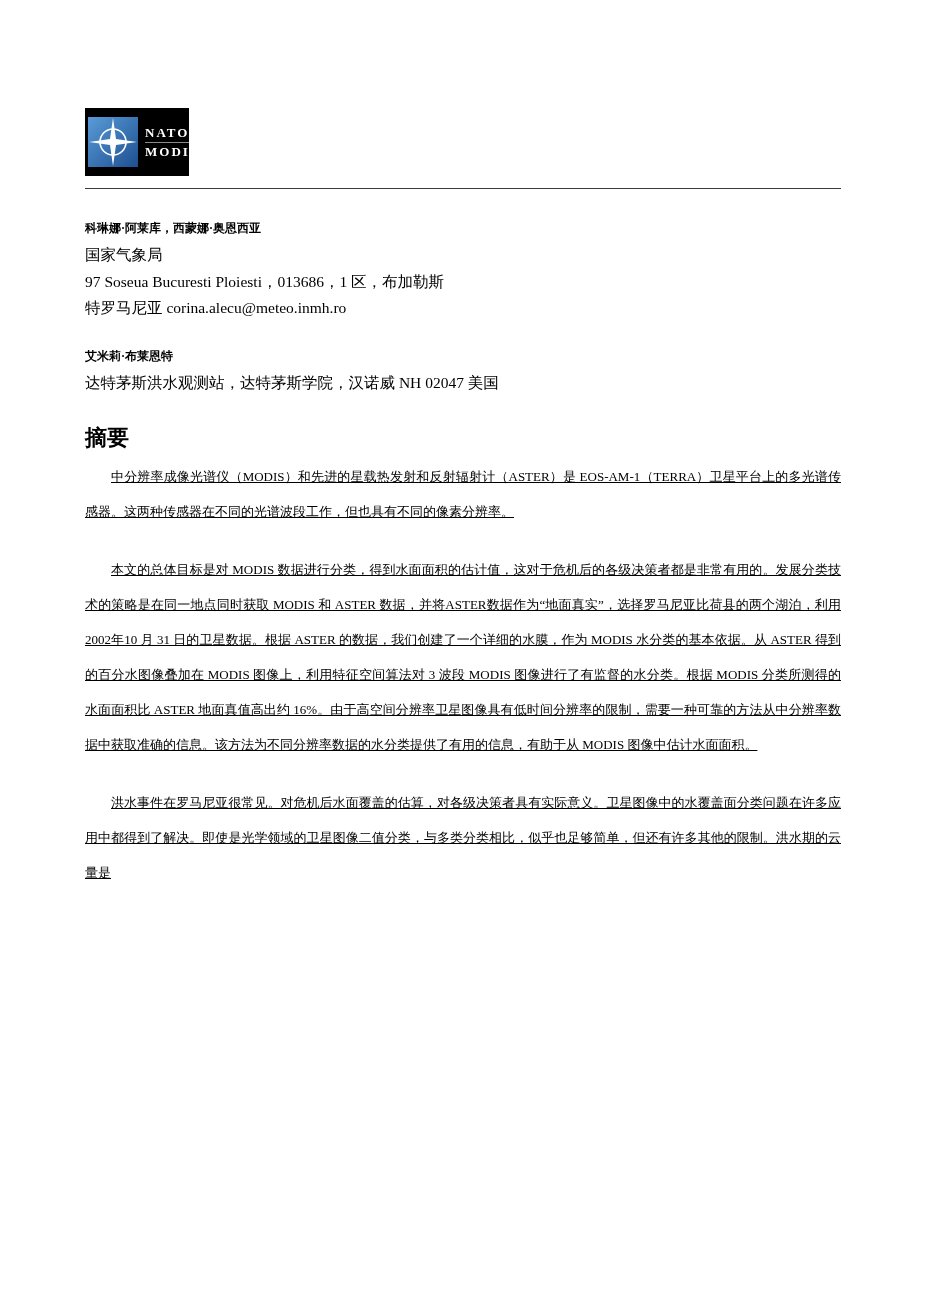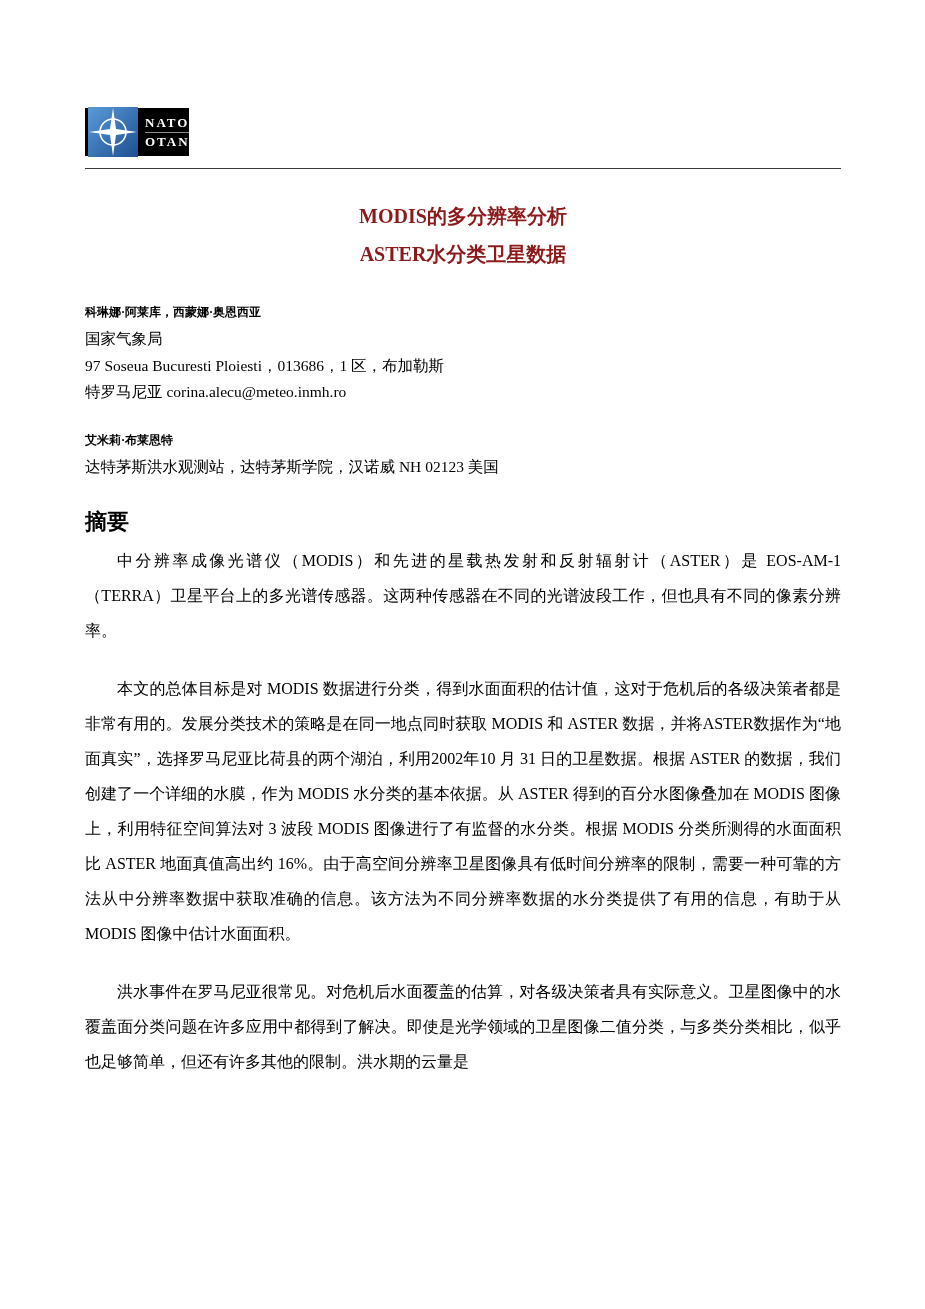--- a/index.html
+++ b/index.html
@@ -4,21 +4,21 @@
 <style>
   html,body{margin:0;padding:0;}
   body{
     width:925px;min-height:1309px;background:#ffffff;color:#000;
     font-family:"Liberation Serif","DejaVu Serif",serif;
     -webkit-font-smoothing:antialiased;
   }
   .page{padding:108px 84px 40px 85px;box-sizing:border-box;}
 
   
-  .logo{display:flex;width:104px;height:48px;background:#000;align-items:center;}
+  .logo{display:flex;width:104px;height:68px;background:#000;align-items:center;}
   .emblem{width:50px;height:50px;margin:3px;flex:0 0 auto;}
   .logo-text{
     display:flex;flex-direction:column;justify-content:center;align-items:flex-start;
     color:#fff;font-family:"Liberation Serif",serif;font-weight:bold;
     font-size:13px;letter-spacing:2px;line-height:16px;margin-left:4px;
   }
   .logo-text .word{display:block;border-bottom:1px solid rgba(255,255,255,.55);padding:1px 0;}
   .logo-text .word:last-child{border-bottom:none;}
   .rule{border:none;border-top:1.5px solid #3a3a3a;margin:12px 0 0 0;}
 
@@ -32,22 +32,22 @@
   .authors{margin-top:26px;font-weight:bold;font-size:12px;line-height:26px;}
   .affil{text-align:left;font-size:15.5px;line-height:24.5px;margin-top:2px;}
   .author-block2{margin-top:22px;}
 
   
   .section-heading{
     margin:28px 0 6px 0;font-family:"Liberation Sans","DejaVu Sans",sans-serif;
     font-weight:bold;font-size:22px;color:#000;
   }
   .body-par{
-    margin:0 0 23px 0;font-size:16px;line-height:35px;
-    text-align:justify;text-justify:inter-ideograph;text-indent:2em;
+    margin:0 0 23px 0;font-size:13px;line-height:35px;
+    text-align:justify;text-justify:inter-ideograph;text-indent:2em;text-decoration:underline;
   }
   .body-par:last-child{margin-bottom:0;}
 </style>
 </head>
 <body>
 
 <div class="page">
 
   <div class="logo">
     <div class="emblem">
@@ -58,41 +58,37 @@
             <stop offset="1" stop-color="#1d4f91"></stop>
           </linearGradient>
         </defs>
         <rect width="50" height="50" fill="url(#natoBlue)"></rect>
         <circle cx="25" cy="25" r="13" fill="none" stroke="#ffffff" stroke-width="1.6"></circle>
         <polygon fill="#ffffff" points="25,1 28,22 49,25 28,28 25,49 22,28 1,25 22,22"></polygon>
       </svg>
     </div>
     <div class="logo-text">
       <span class="word">NATO</span>
-      <span class="word">OTAN</span>
+      <span class="word">MODIS</span>
     </div>
   </div>
 
   <hr class="rule">
 
-  <h1 class="title" style="color: rgb(139, 26, 26);">
-    <span>MODIS的多分辨率分析</span><br>
-    <span>ASTER水分类卫星数据</span>
-  </h1>
 
   <div>
     <div class="authors">科琳娜·阿莱库，西蒙娜·奥恩西亚</div>
     <div class="affil">国家气象局</div>
     <div class="affil">97 Soseua Bucuresti Ploiesti，013686，1 区，布加勒斯</div>
     <div class="affil">特罗马尼亚 corina.alecu@meteo.inmh.ro</div>
   </div>
 
   <div class="author-block2">
     <div class="authors" style="margin-top:12px">艾米莉·布莱恩特</div>
-    <div class="affil">达特茅斯洪水观测站，达特茅斯学院，汉诺威 NH 02123 美国</div>
+    <div class="affil">达特茅斯洪水观测站，达特茅斯学院，汉诺威 NH 02047 美国</div>
   </div>
 
   <h2 class="section-heading">摘要</h2>
   <p class="body-par">中分辨率成像光谱仪（MODIS）和先进的星载热发射和反射辐射计（ASTER）是 EOS-AM-1（TERRA）卫星平台上的多光谱传感器。这两种传感器在不同的光谱波段工作，但也具有不同的像素分辨率。</p>
   <p class="body-par">本文的总体目标是对 MODIS 数据进行分类，得到水面面积的估计值，这对于危机后的各级决策者都是非常有用的。发展分类技术的策略是在同一地点同时获取 MODIS 和 ASTER 数据，并将ASTER数据作为“地面真实”，选择罗马尼亚比荷县的两个湖泊，利用2002年10 月 31 日的卫星数据。根据 ASTER 的数据，我们创建了一个详细的水膜，作为 MODIS 水分类的基本依据。从 ASTER 得到的百分水图像叠加在 MODIS 图像上，利用特征空间算法对 3 波段 MODIS 图像进行了有监督的水分类。根据 MODIS 分类所测得的水面面积比 ASTER 地面真值高出约 16%。由于高空间分辨率卫星图像具有低时间分辨率的限制，需要一种可靠的方法从中分辨率数据中获取准确的信息。该方法为不同分辨率数据的水分类提供了有用的信息，有助于从 MODIS 图像中估计水面面积。</p>
 
   <p class="body-par">洪水事件在罗马尼亚很常见。对危机后水面覆盖的估算，对各级决策者具有实际意义。卫星图像中的水覆盖面分类问题在许多应用中都得到了解决。即使是光学领域的卫星图像二值分类，与多类分类相比，似乎也足够简单，但还有许多其他的限制。洪水期的云量是</p>
 
 </div>
 

